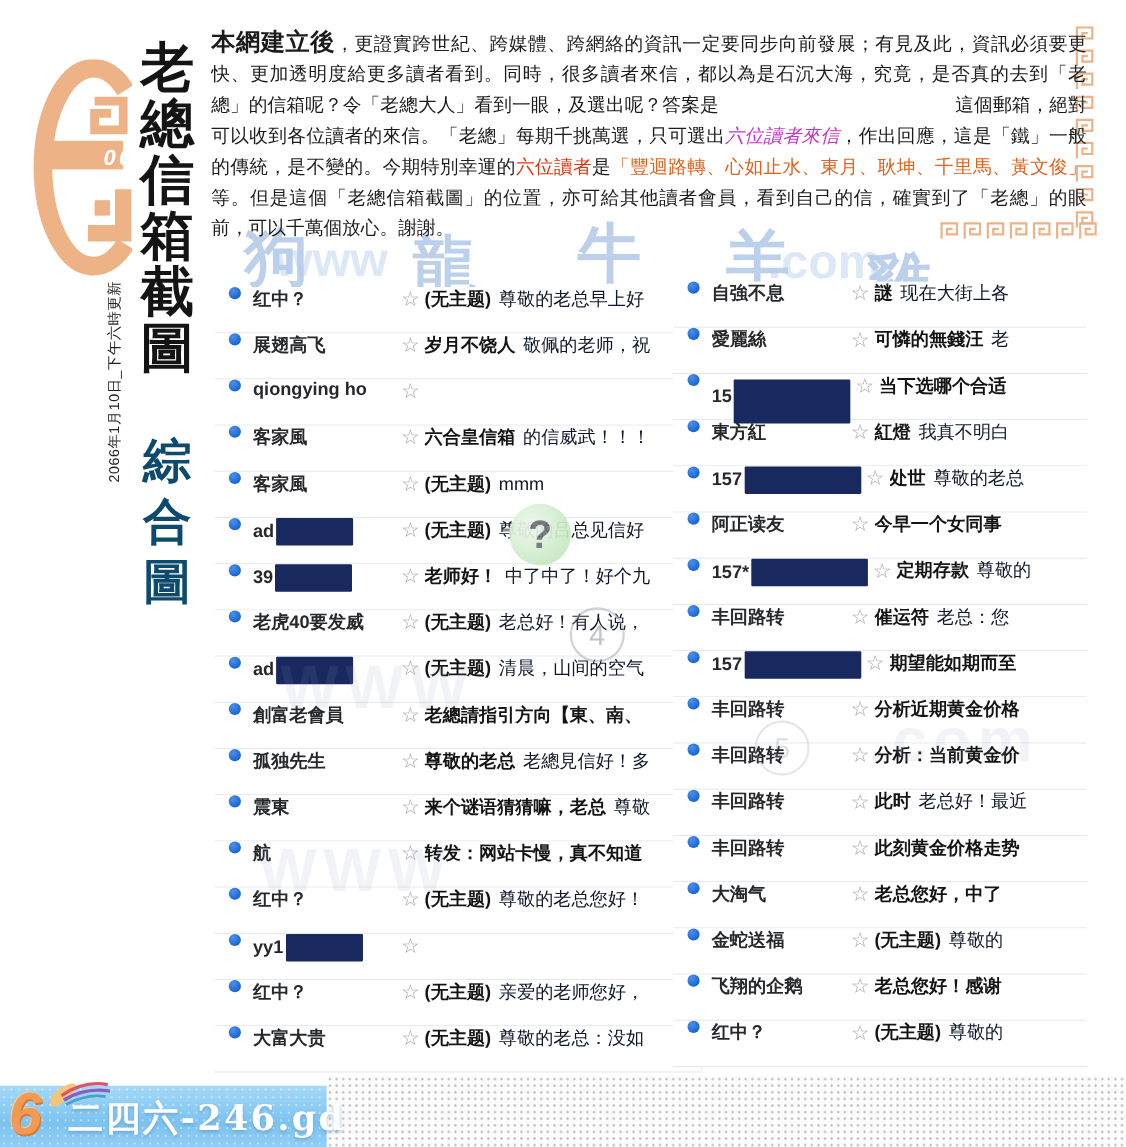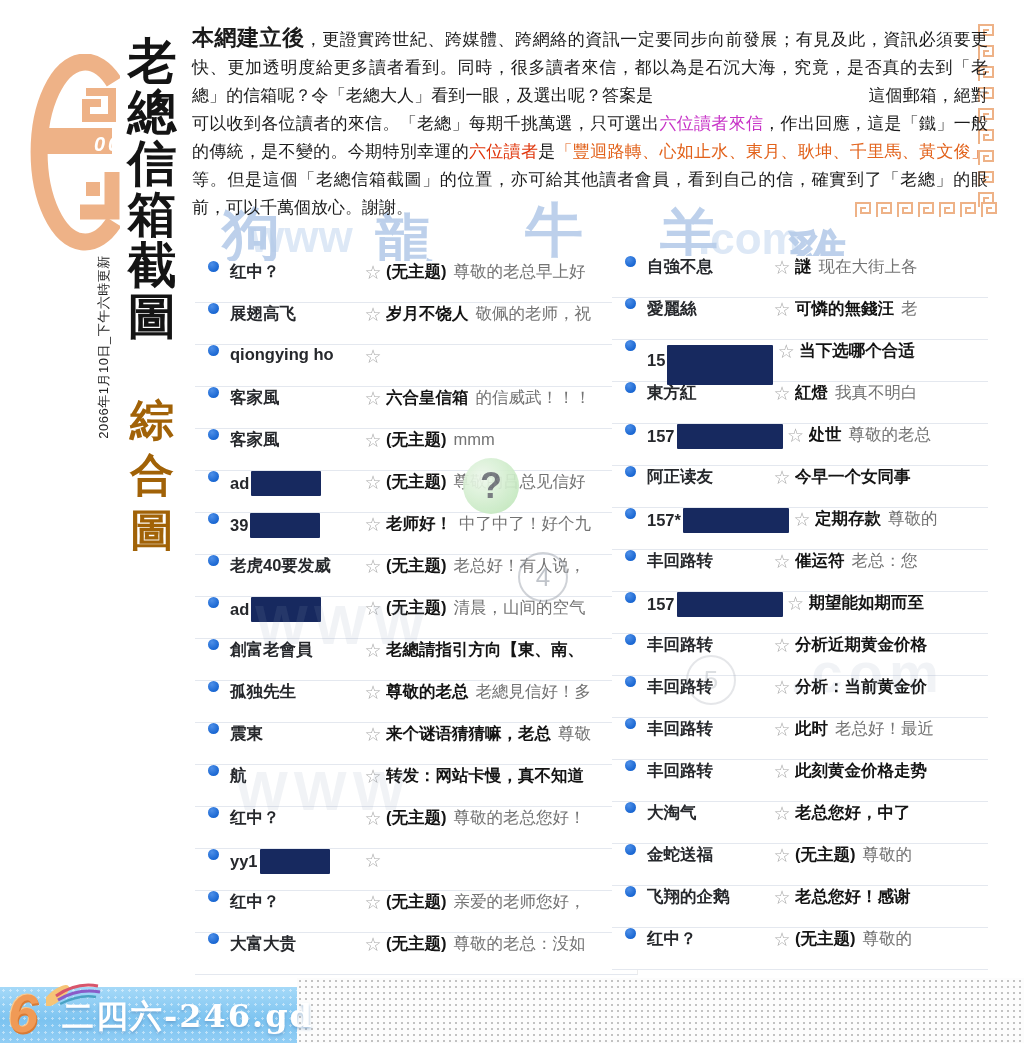--- a/index.html
+++ b/index.html
@@ -8,31 +8,31 @@
     font-family:"Liberation Sans","DejaVu Sans",sans-serif;
   }
   
   .seal{position:absolute;left:26px;top:54px;width:94px;height:198px;}
   .issue{position:absolute;left:52px;top:133px;font-style:italic;font-weight:bold;
          font-size:20px;letter-spacing:3px;color:#fff;z-index:3;margin-left:42px;}
   .v-title{position:absolute;left:121px;top:36px;width:62px;font-size:49px;line-height:51px;
            font-weight:bold;color:#141414;word-break:break-all;text-align:center;
            font-family:"DejaVu Serif","Liberation Serif",serif;}
   .v-subtitle{position:absolute;left:127px;top:392px;width:50px;font-size:44px;line-height:55px;
-              font-weight:bold;color:#a16207;word-break:break-all;text-align:center;
+              font-weight:bold;color:#0c4a6e;word-break:break-all;text-align:center;
               font-family:"DejaVu Serif","Liberation Serif",serif;}
   .v-date{position:absolute;left:2px;top:338px;width:204px;transform:rotate(-90deg);
           font-size:13px;color:#222;text-align:center;letter-spacing:.5px;}
   
   .intro{position:absolute;left:192px;top:24px;width:796px;z-index:2;
          font-family:"Liberation Serif","DejaVu Serif",serif;
          font-size:17px;line-height:28px;color:#1b1b1b;text-align:justify;}
   .intro .lead{font-weight:bold;font-size:22px;}
   .gap-spacer{display:inline-block;width:215px;height:1px;}
-  .hl-magenta{color:var(--magenta);}
+  .hl-magenta{color:var(--magenta);font-style:italic;}
   .hl-red{color:var(--red);}
   .hl-readers{color:var(--readers);}
   
   .meander-v{position:absolute;left:976px;top:22px;width:20px;height:190px;}
   .meander-h{position:absolute;left:853px;top:200px;width:145px;height:20px;}
   .gk{stroke:var(--accent);stroke-width:2;fill:none;}
   
   .zodiac-layer{position:absolute;left:0;top:0;z-index:1;}
   .zodiac{position:absolute;font-family:"DejaVu Serif","Liberation Serif",serif;
           font-weight:bold;font-size:58px;color:var(--wmblue);opacity:.9;}
@@ -58,21 +58,21 @@
   .sender{flex:0 0 130px;margin-left:11px;font-weight:bold;color:#26282c;font-size:16.5px;
           white-space:nowrap;display:flex;align-items:center;}
   .col-right .sender{flex:0 0 122px;}
   .redact{display:inline-block;width:70px;height:25px;background:var(--redaction);
           margin-left:2px;border-radius:1px;z-index:3;}
   .col-right .redact{width:106px;}
   .redact.tall{height:40px;position:relative;top:5px;}
   .star{flex:0 0 26px;text-align:center;color:#a7a7a7;font-size:19px;cursor:pointer;}
   .subject{flex:1;white-space:nowrap;overflow:hidden;font-size:16.5px;color:#141414;}
   .subject b{font-weight:bold;}
-  .preview{color:#737373;margin-left:7px;font-weight:normal;}
+  .preview{color:#0f172a;margin-left:7px;font-weight:normal;}
   
   .footer-dots{position:absolute;left:297px;top:978px;width:727px;height:65px;
                background-color:#fcfcfc;
                background-image:radial-gradient(circle,#c2c2c2 1px,transparent 1.3px);
                background-size:6px 6px;}
   .footer-bar{position:absolute;left:0;top:987px;width:297px;height:56px;
               background:linear-gradient(180deg,#a5d9f8 0%,var(--footerblue) 60%,#92cef5 100%);}
   .footer-bar::after{content:"";position:absolute;inset:0;
               background-image:radial-gradient(circle,rgba(255,255,255,.45) 1px,transparent 1.2px);
               background-size:7px 7px;}

